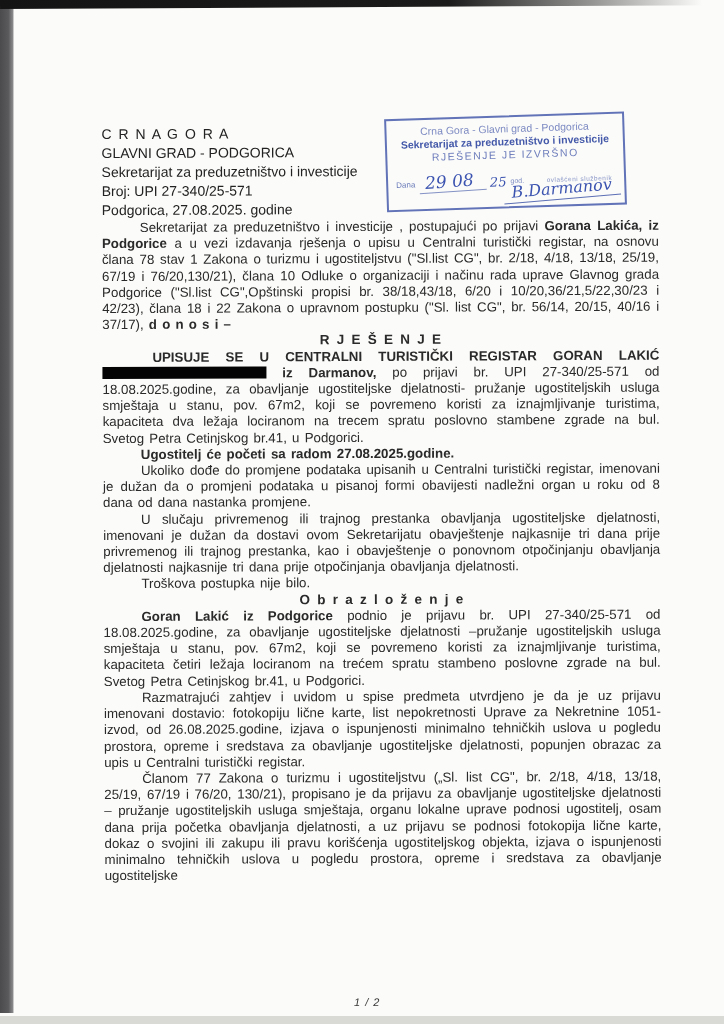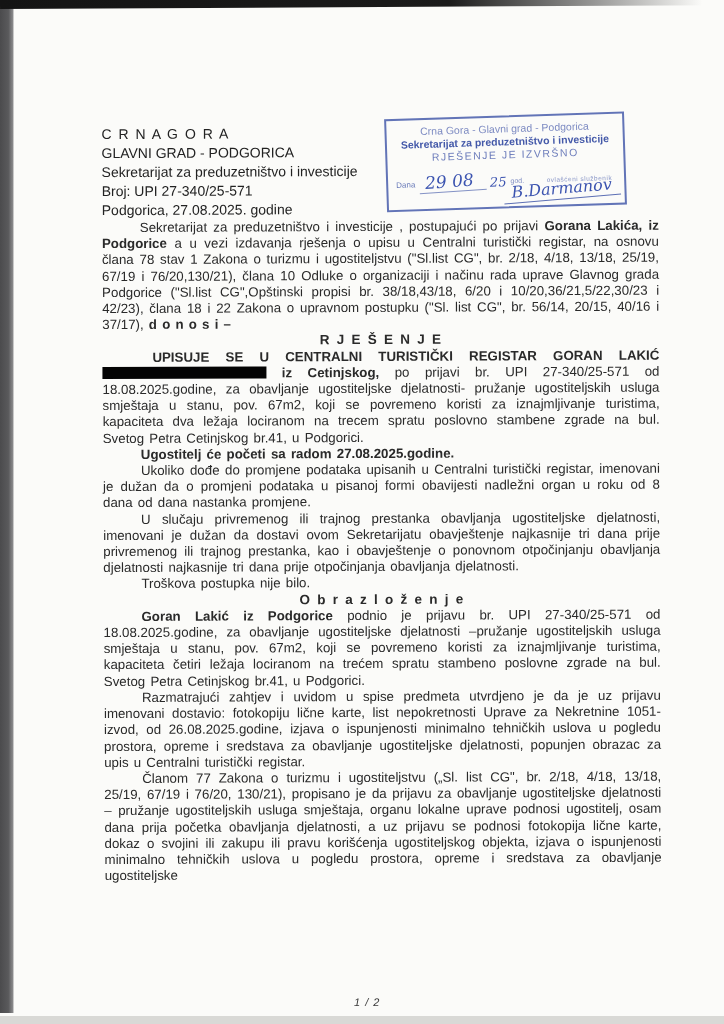--- a/index.html
+++ b/index.html
@@ -102,21 +102,21 @@
 
     <div class="doc-body">
 
       <p class="ind"><span>Sekretarijat za preduzetništvo i investicije , postupajući po prijavi </span><span class="b">Gorana Lakića, iz Podgorice</span><span> a u vezi izdavanja rješenja o upisu u Centralni turistički registar, na osnovu člana 78 stav 1 Zakona o turizmu i ugostiteljstvu ("Sl.list CG", br. 2/18, 4/18, 13/18, 25/19, 67/19 i 76/20,130/21), člana 10 Odluke o organizaciji i načinu rada uprave Glavnog grada Podgorice ("Sl.list CG",Opštinski propisi br. 38/18,43/18, 6/20 i 10/20,36/21,5/22,30/23 i 42/23), člana 18 i 22 Zakona o upravnom postupku ("Sl. list CG", br. 56/14, 20/15, 40/16 i 37/17), </span><span class="b">d o n o s i –</span></p>
 
       <p class="center-head">R J E Š E N J E</p>
 
       <p class="ind2">
         <span class="b">UPISUJE SE U CENTRALNI TURISTIČKI REGISTAR GORAN LAKIĆ</span>
         <span class="redaction"></span>
-        <span class="b">iz Cetinjskog,</span>
+        <span class="b">iz Darmanov,</span>
         <span>po prijavi br. UPI 27-340/25-571 od 18.08.2025.godine, za obavljanje ugostiteljske djelatnosti- pružanje ugostiteljskih usluga smještaja u stanu, pov. 67m2, koji se povremeno koristi za iznajmljivanje turistima, kapaciteta dva ležaja lociranom na trecem spratu poslovno stambene zgrade na bul. Svetog Petra Cetinjskog br.41, u Podgorici.</span>
       </p>
 
       <p class="ind b">Ugostitelj će početi sa radom 27.08.2025.godine.</p>
 
       <p class="ind">Ukoliko dođe do promjene podataka upisanih u Centralni turistički registar, imenovani je dužan da o promjeni podataka u pisanoj formi obavijesti nadležni organ u roku od 8 dana od dana nastanka promjene.</p>
 
       <p class="ind">U slučaju privremenog ili trajnog prestanka obavljanja ugostiteljske djelatnosti, imenovani je dužan da dostavi ovom Sekretarijatu obavještenje najkasnije tri dana prije privremenog ili trajnog prestanka, kao i obavještenje o ponovnom otpočinjanju obavljanja djelatnosti najkasnije tri dana prije otpočinjanja obavljanja djelatnosti.</p>
 
       <p class="ind">Troškova postupka nije bilo.</p>

